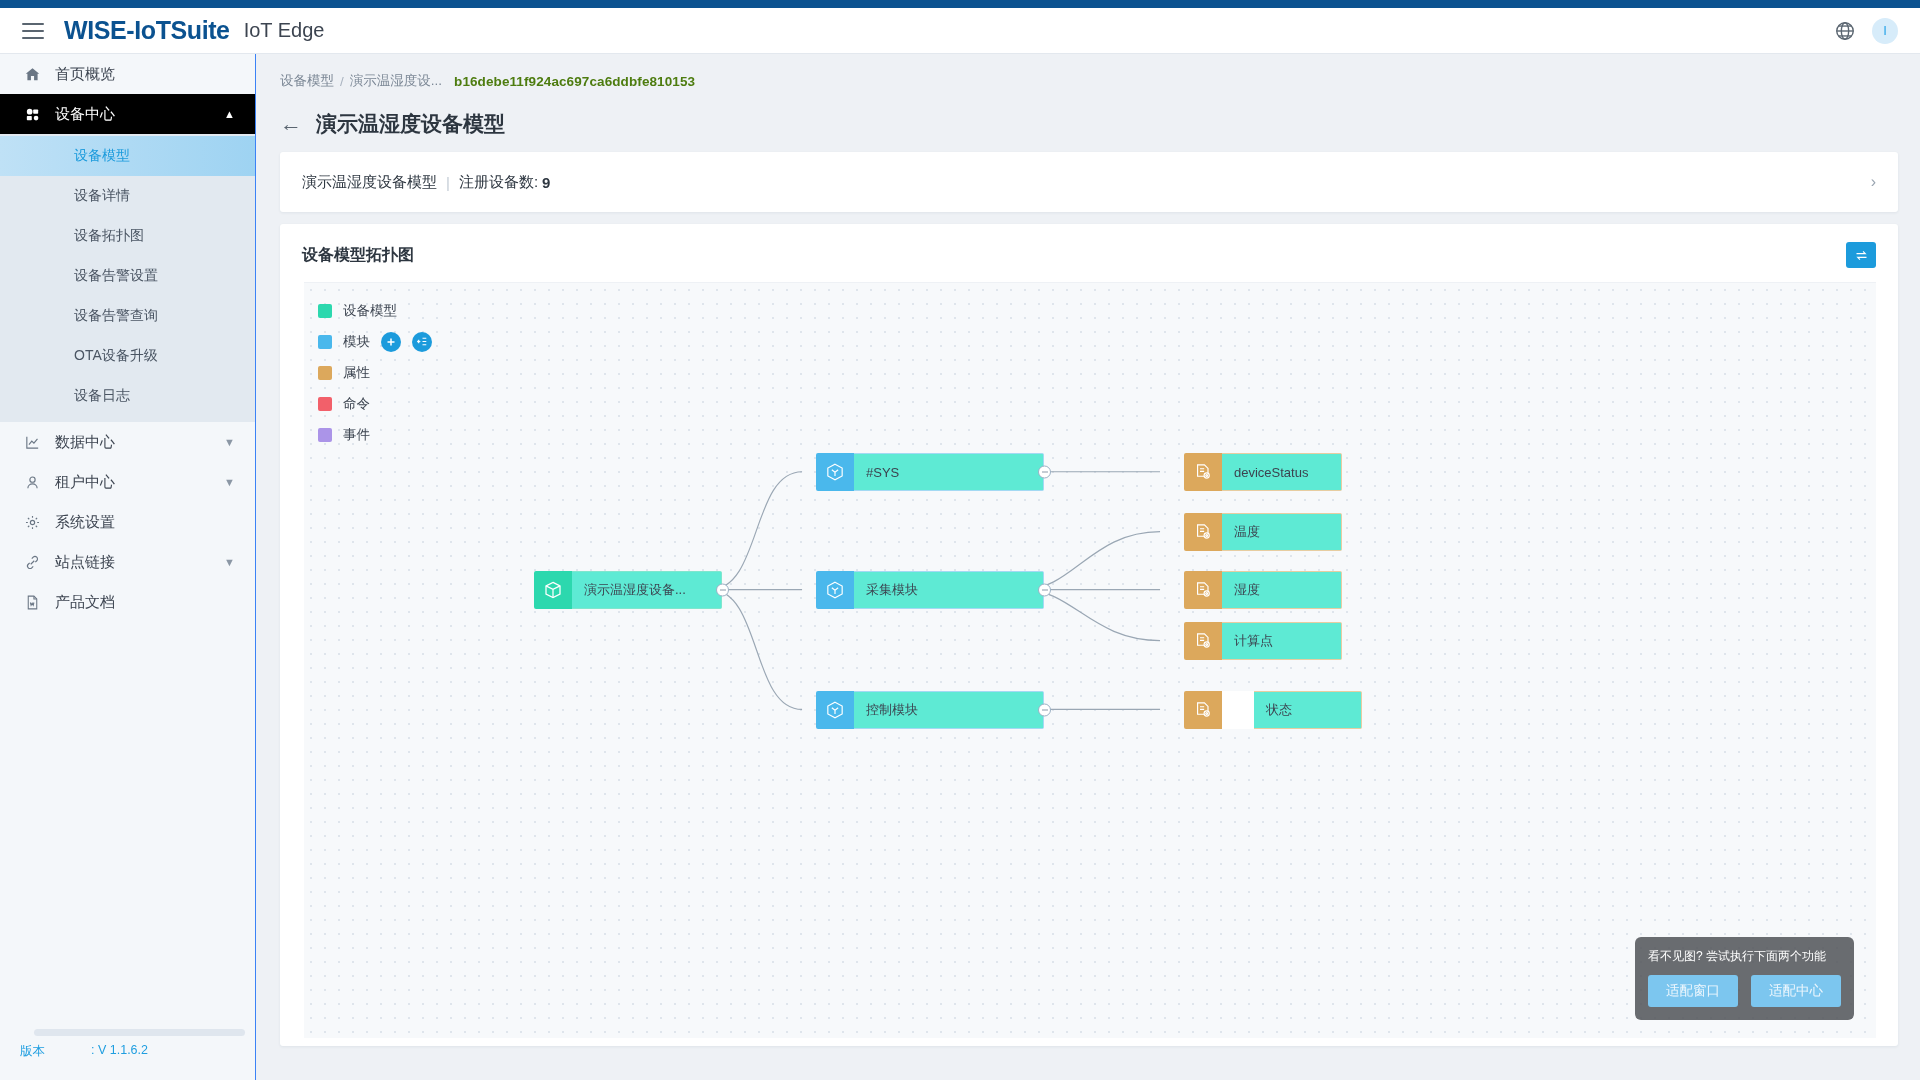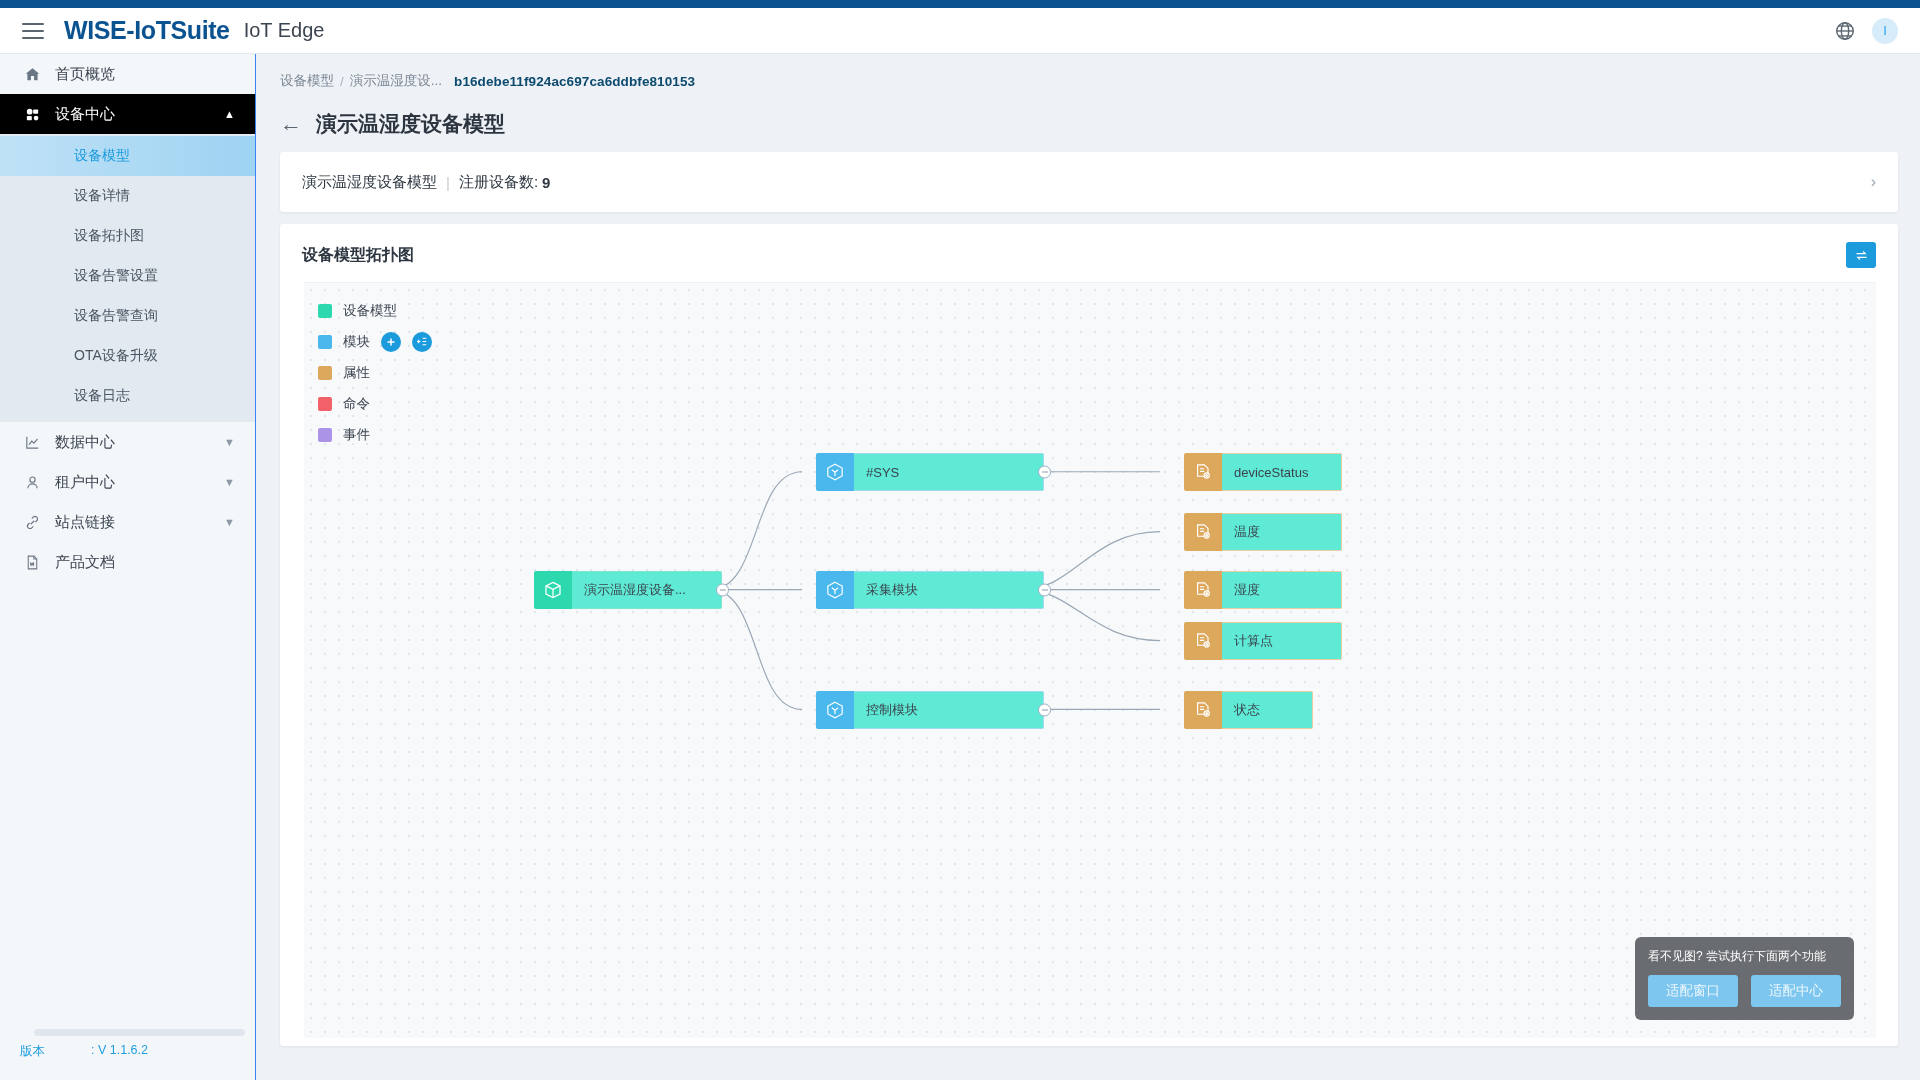--- a/index.html
+++ b/index.html
@@ -66,21 +66,21 @@
   }
 
   
   .main { flex: 1; overflow: hidden; background: #eef1f5; position: relative; }
   .breadcrumb {
     padding: 18px 0 0 24px; font-size: 13.5px; color: #7b8795; display: flex;
     align-items: center; gap: 6px;
   }
   .breadcrumb .crumb { cursor: pointer; }
   .breadcrumb .sep { color: #aab4c0; }
-  .breadcrumb .crumb-id { color: #0c4a6e; font-weight: bold; margin-left: 6px; letter-spacing: 0.1px; }
+  .breadcrumb .crumb-id { color: #4d7c0f; font-weight: bold; margin-left: 6px; letter-spacing: 0.1px; }
 
   .page-title-row { display: flex; align-items: center; gap: 14px; padding: 20px 0 14px 24px; }
   .back-arrow { font-size: 22px; color: #5a6570; cursor: pointer; line-height: 1; }
   .page-title { font-size: 21px; font-weight: bold; color: #2d3640; }
 
   .card {
     background: #fff; margin: 0 22px 0 24px; border-radius: 3px;
     box-shadow: 0 1px 3px rgba(30,50,80,0.07);
   }
   .card-info {
@@ -251,20 +251,29 @@
         <span class="nav-ico">
           <svg viewBox="0 0 24 24" width="17" height="17" fill="none" stroke="currentColor" stroke-width="1.6">
             <circle cx="12" cy="8" r="3.7"></circle>
               <path d="M5.5 20c0-3.6 2.9-6 6.5-6s6.5 2.4 6.5 6"></path>
           </svg>
         </span>
         <span>租户中心</span>
         <span class="chev">▼</span>
       </div>
 
+      <div class="nav-item">
+        <span class="nav-ico">
+          <svg viewBox="0 0 24 24" width="17" height="17" fill="none" stroke="currentColor" stroke-width="1.6">
+            <circle cx="12" cy="12" r="3"></circle>
+            <path d="M12 2.8v2.6M12 18.6v2.6M2.8 12h2.6M18.6 12h2.6M5.5 5.5l1.9 1.9M16.6 16.6l1.9 1.9M18.5 5.5l-1.9 1.9M7.4 16.6l-1.9 1.9"></path>
+          </svg>
+        </span>
+        <span>系统设置</span>
+      </div>
 
       <div class="nav-item">
         <span class="nav-ico">
           <svg viewBox="0 0 24 24" width="17" height="17" fill="none" stroke="currentColor" stroke-width="1.6">
             <path d="M9.5 14.5 14.5 9.5"></path>
             <path d="M11 6.5 13 4.5a3.5 3.5 0 0 1 5 5l-2 2"></path>
             <path d="M13 17.5 11 19.5a3.5 3.5 0 0 1-5-5l2-2"></path>
           </svg>
         </span>
         <span>站点链接</span>
@@ -462,21 +471,21 @@
             <svg viewBox="0 0 24 24" width="20" height="20" fill="none" stroke="#fff" stroke-width="1.4">
               <path d="M5.5 3.4h8.2l4.3 4.3v9.4H5.5z"></path>
               <path d="M8.4 8.1h5M8.4 11.3h5"></path>
               <circle cx="16.4" cy="16.2" r="3.1" fill="#dca85c"></circle>
               <circle cx="16.4" cy="16.2" r="1.1"></circle>
             </svg>
           </span>
           <span class="node-label">计算点</span>
         </div>
 
-        <div class="node attr" style="left:880px; top:408px; width:129px;">
+        <div class="node attr" style="left:880px; top:408px; width:178px;gap:32px;">
           <span class="node-ico">
             <svg viewBox="0 0 24 24" width="20" height="20" fill="none" stroke="#fff" stroke-width="1.4">
               <path d="M5.5 3.4h8.2l4.3 4.3v9.4H5.5z"></path>
               <path d="M8.4 8.1h5M8.4 11.3h5"></path>
               <circle cx="16.4" cy="16.2" r="3.1" fill="#dca85c"></circle>
               <circle cx="16.4" cy="16.2" r="1.1"></circle>
             </svg>
           </span>
           <span class="node-label">状态</span>
         </div>

